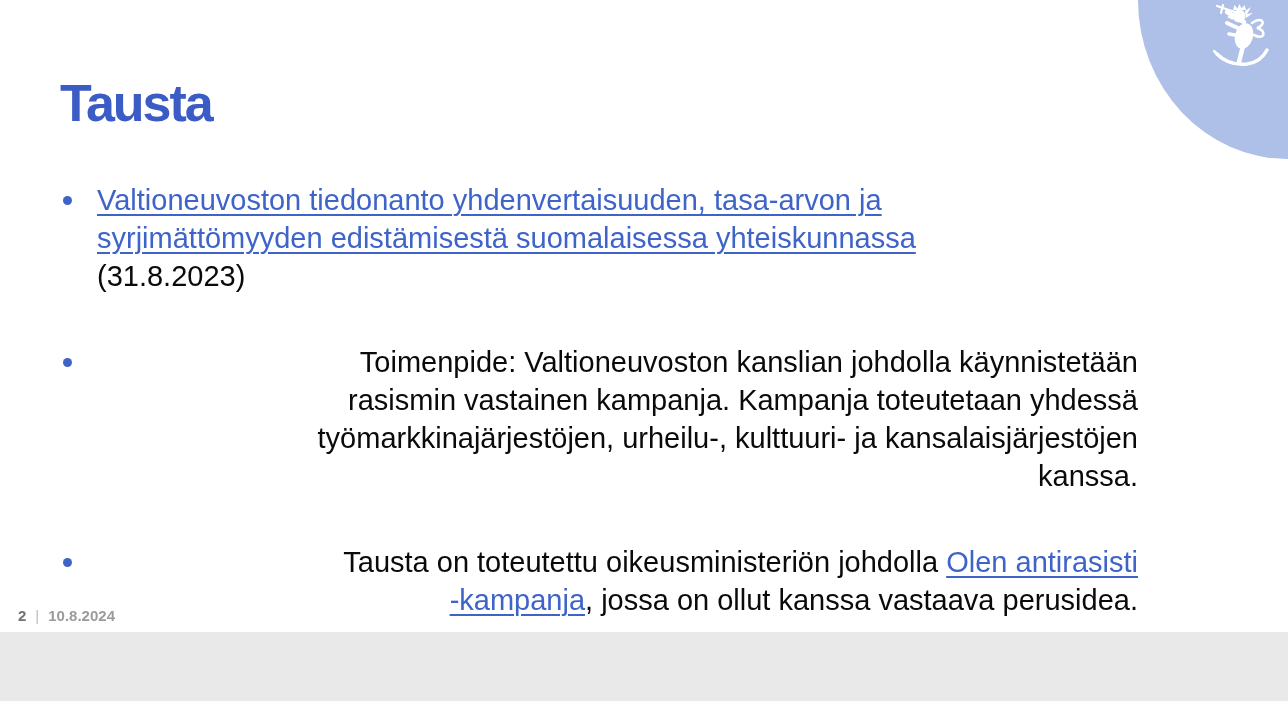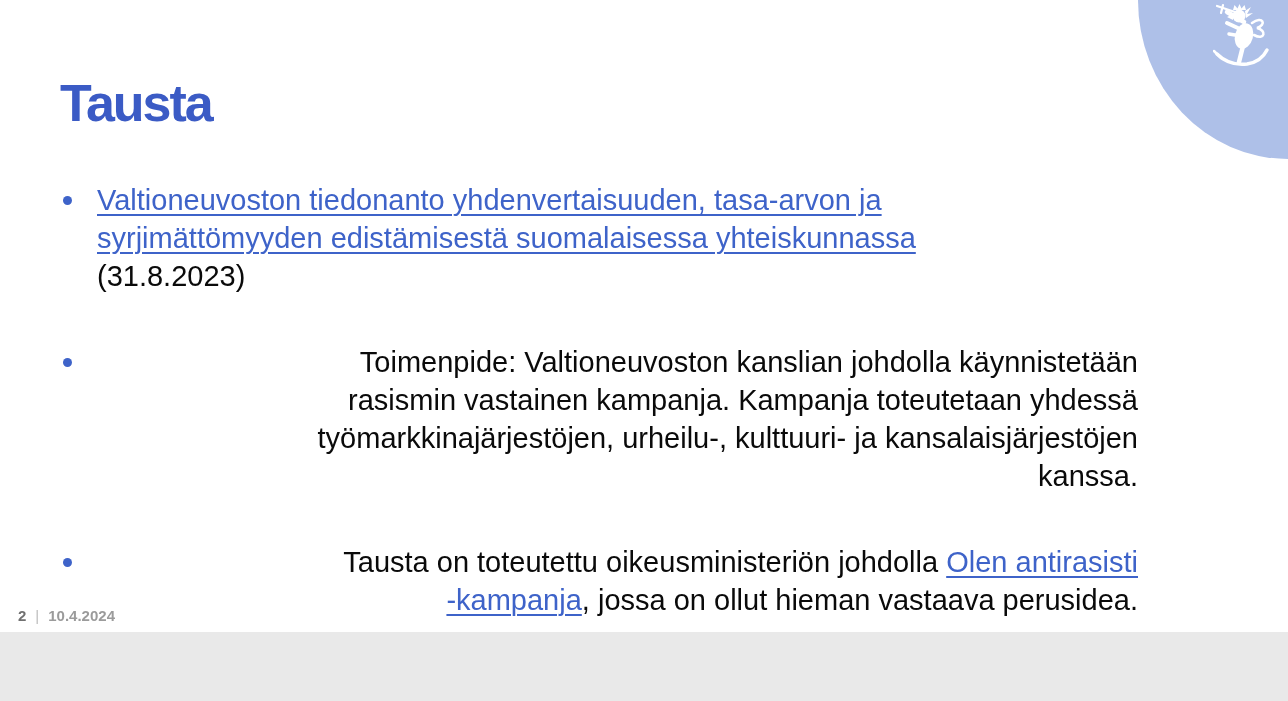--- a/index.html
+++ b/index.html
@@ -114,23 +114,23 @@
       <li class="bullet-item">
         <span class="bullet-dot"></span>
         <div class="bullet-text"><span>Toimenpide: Valtioneuvoston kanslian johdolla käynnistetään
 rasismin vastainen kampanja. Kampanja toteutetaan yhdessä
 työmarkkinajärjestöjen, urheilu-, kulttuuri- ja kansalaisjärjestöjen
 kanssa.</span></div>
       </li>
       <li class="bullet-item">
         <span class="bullet-dot"></span>
         <div class="bullet-text"><span>Tausta on toteutettu oikeusministeriön johdolla </span><a href="#" class="slide-link">Olen antirasisti
--kampanja</a><span>, jossa on ollut hieman vastaava perusidea.</span></div>
+-kampanja</a><span>, jossa on ollut kanssa vastaava perusidea.</span></div>
       </li>
     </ul>
 
   <div class="footer">
     <span class="page-number">2</span>
     <span class="footer-separator">|</span>
-    <span class="footer-date">10.4.2024</span>
+    <span class="footer-date">10.8.2024</span>
   </div>
 
 </div>
 
 </body></html>

